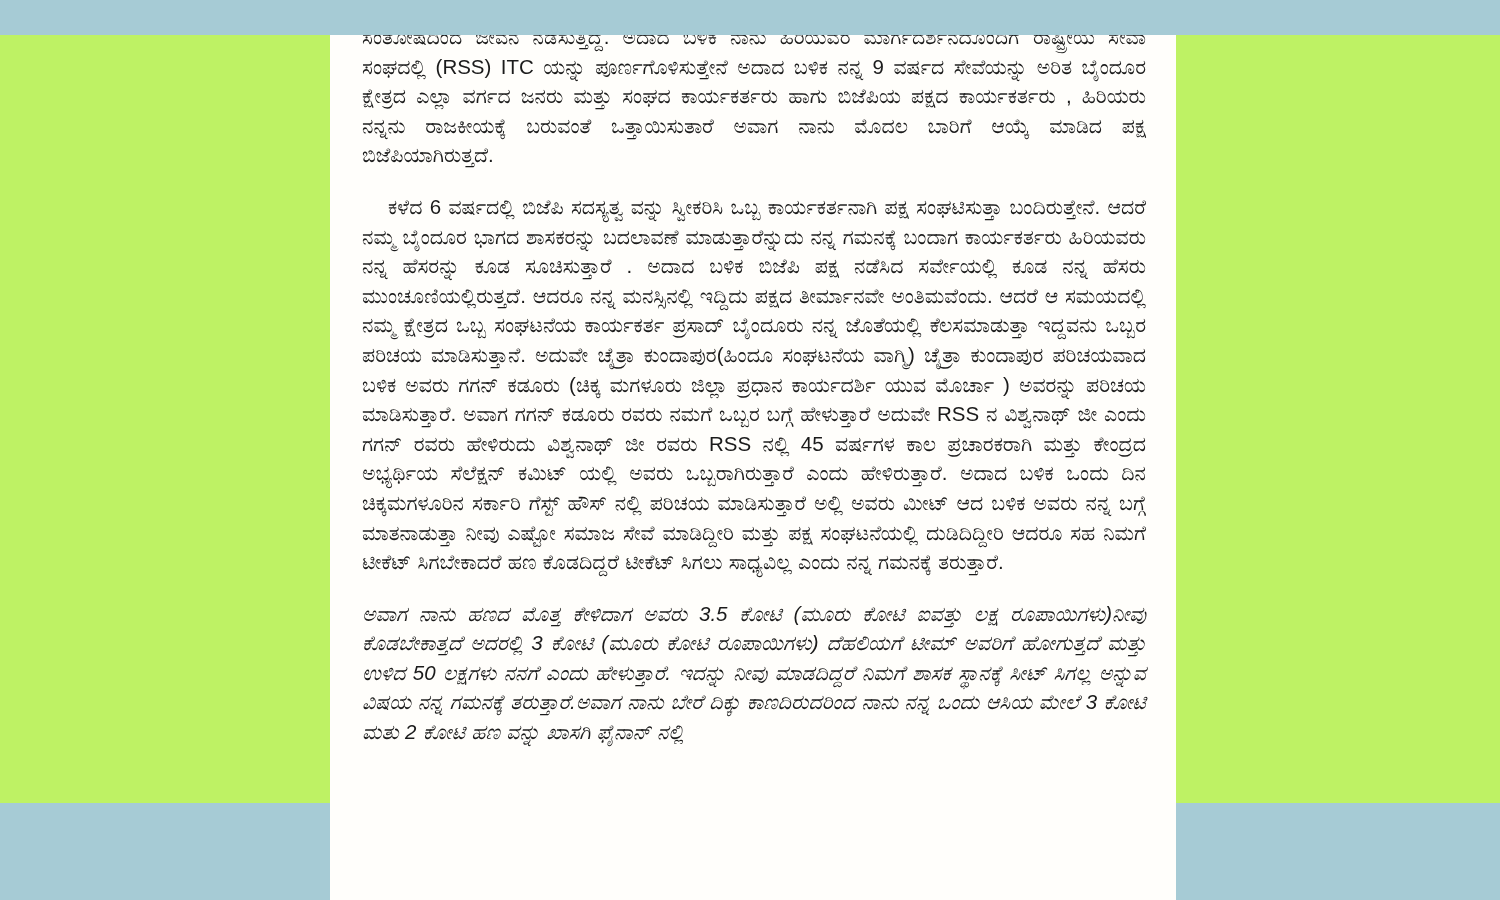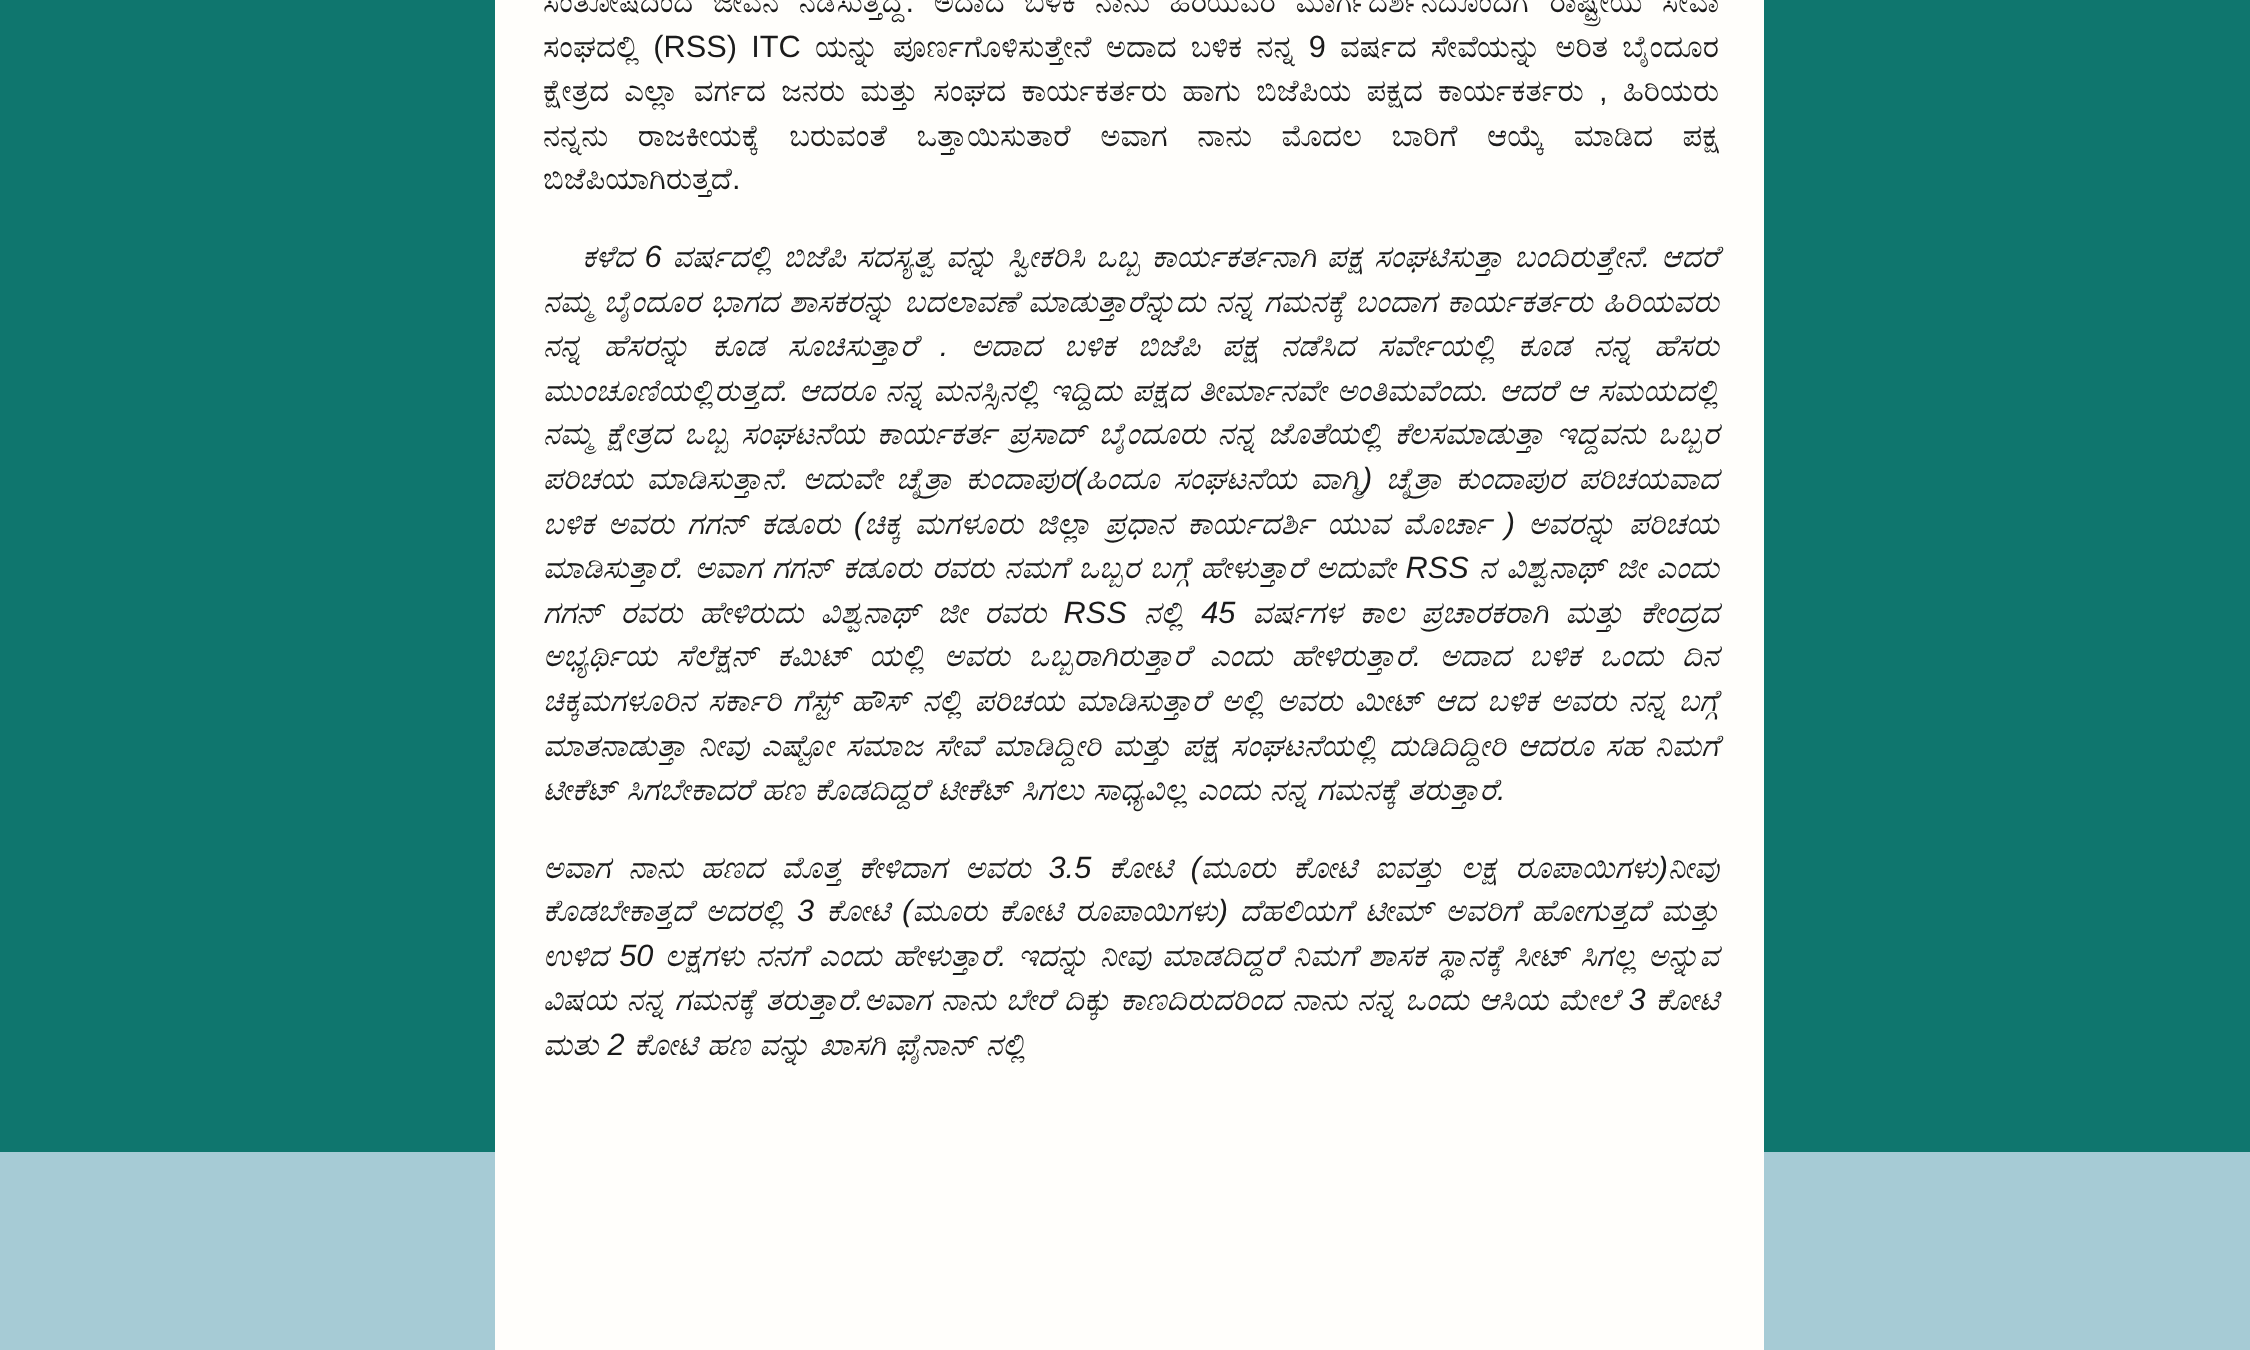--- a/index.html
+++ b/index.html
@@ -11,21 +11,22 @@
     height: 900px;
     overflow: hidden;
     background: #a6cbd5;
     font-family: "Liberation Sans", sans-serif;
   }
 
   #screen {
     position: relative;
     width: 1500px;
     height: 768px;
-    background: #0f766e;
+    background: #bef264;
+    margin-top: 35px;
   }
 
   
   #page {
     position: absolute;
     left: 330px;
     top: 0;
     width: 846px;
     height: 900px;
     background: #fffefb;
@@ -48,21 +49,20 @@
     font-size: 20.5px;
     line-height: 29.6px;
     text-align: justify;
     text-justify: inter-word;
     word-spacing: 0.5px;
     -webkit-font-smoothing: none;
   }
 
   .para.indented {
     text-indent: 26px;
-    font-style: italic;
   }
 
   
   .para.last {
     margin-bottom: 0;
     font-style: italic;
   }
 </style>
 </head>
 <body>

